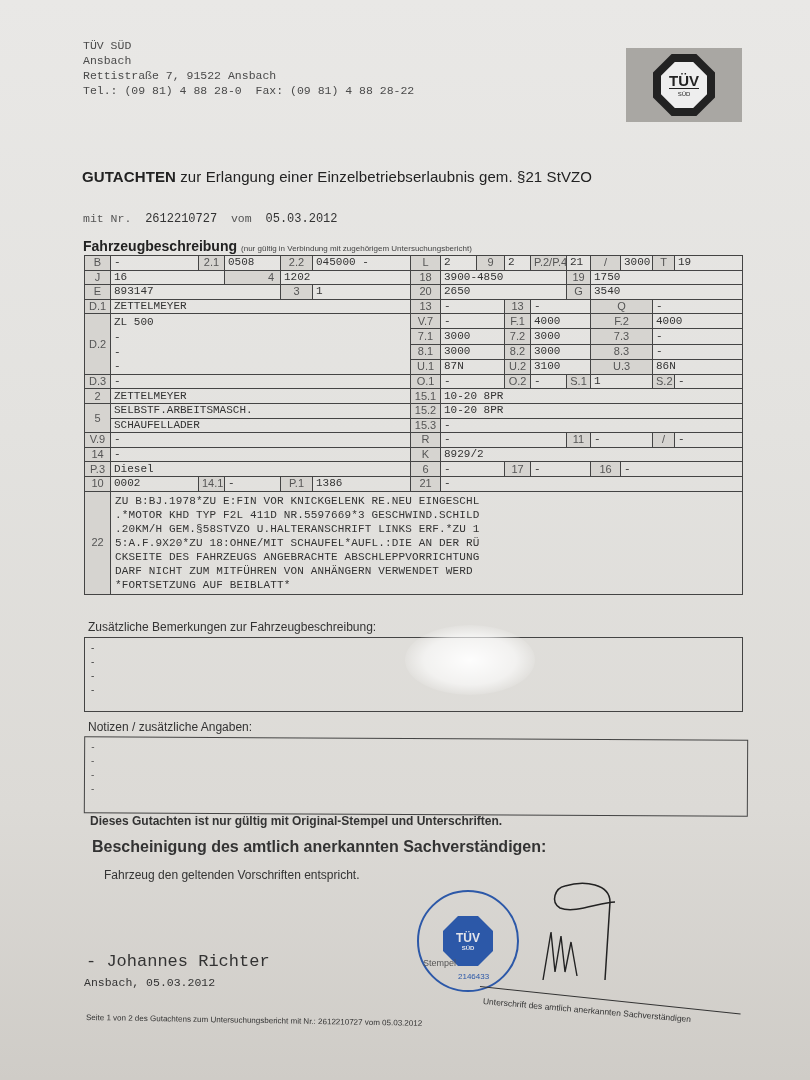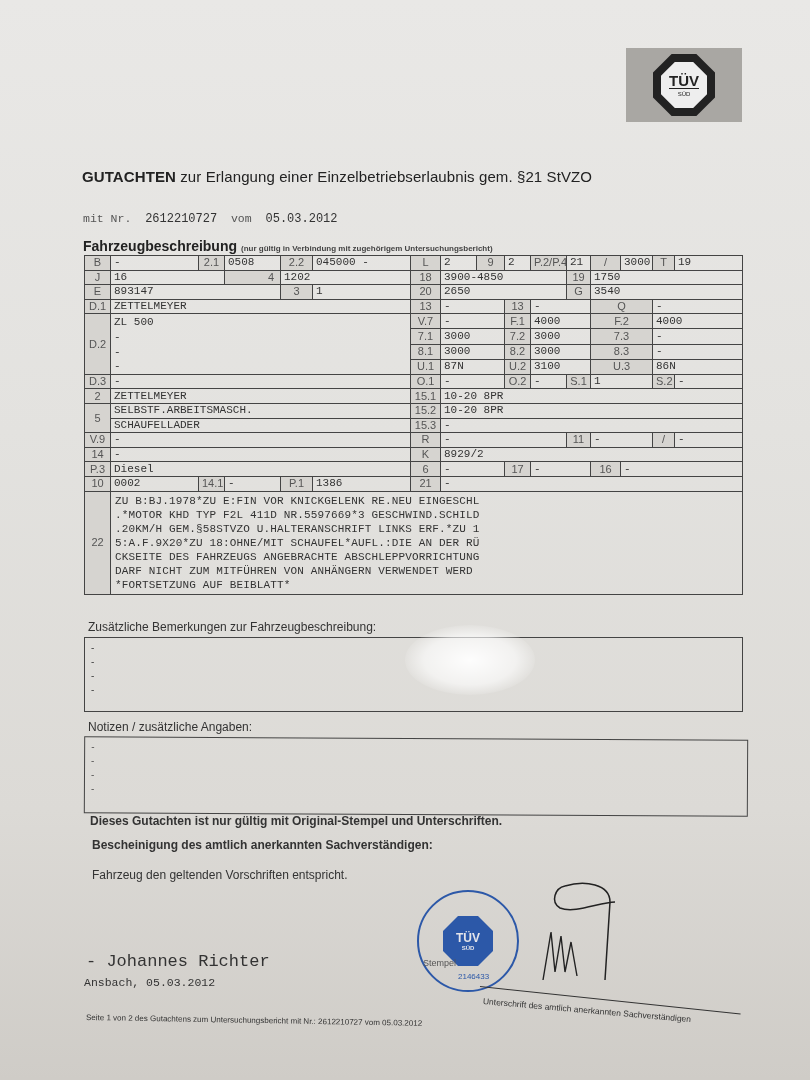--- a/index.html
+++ b/index.html
@@ -10,21 +10,21 @@
   .logo-box{position:absolute;left:626px;top:48px;width:116px;height:74px;background:#a9a7a3;display:flex;align-items:center;justify-content:center;}
   .logo-oct{width:62px;height:62px;background:#222;clip-path:polygon(30% 0,70% 0,100% 30%,100% 70%,70% 100%,30% 100%,0 70%,0 30%);display:flex;align-items:center;justify-content:center;}
   .logo-inner{width:46px;height:46px;background:#eee;clip-path:polygon(30% 0,70% 0,100% 30%,100% 70%,70% 100%,30% 100%,0 70%,0 30%);display:flex;flex-direction:column;align-items:center;justify-content:center;}
   .logo-tuv{font-weight:bold;font-size:15px;color:#222;border-bottom:1.5px solid #222;line-height:15px;}
   .logo-sud{font-size:6px;color:#222;margin-top:2px;}
   .title{position:absolute;left:82px;top:168px;font-size:15px;font-weight:bold;color:#222;letter-spacing:0.1px;}
   .title .rest{font-weight:normal;}
   .nr{position:absolute;left:83px;top:212px;font-size:11.5px;color:#555;}
   .nr b{font-weight:normal;color:#333;font-size:12px;}
   .fz-head{position:absolute;left:83px;top:238px;font-size:14px;font-weight:bold;color:#222;}
-  .fz-head span{font-size:8px;font-weight:bold;color:#444;margin-left:4px;text-align:right;}
+  .fz-head span{font-size:8px;font-weight:normal;color:#444;margin-left:4px;text-align:right;}
   table.grid{position:absolute;left:84px;top:255px;width:658px;border-collapse:collapse;table-layout:fixed;}
   table.grid td{border:1px solid #444;height:13.6px;padding:0 3px;font-size:11px;line-height:13px;white-space:nowrap;overflow:hidden;}
   td.lb{font-size:7.5px;text-align:center;color:#555;background:#d6d4d0;padding:0;}
   td.v{font-family:"Liberation Mono",monospace;color:#333;}
   .bemerk{position:absolute;left:88px;top:620px;font-size:12px;color:#333;}
   .box{position:absolute;left:84px;border:1px solid #444;background:transparent;}
   .box .dash{font-size:10px;color:#444;margin-left:6px;line-height:14px;height:14px;}
   .txt{position:absolute;font-size:11.5px;color:#333;}
   .stamp{position:absolute;left:417px;top:890px;width:98px;height:98px;border-radius:50%;border:2px solid #2c58a8;display:flex;align-items:center;justify-content:center;}
   .stamp-oct{width:50px;height:50px;background:#2c58a8;clip-path:polygon(30% 0,70% 0,100% 30%,100% 70%,70% 100%,30% 100%,0 70%,0 30%);display:flex;align-items:center;justify-content:center;flex-direction:column;color:#e4e4ea;font-size:12px;font-weight:bold;}
@@ -33,20 +33,26 @@
   .sig-line{position:absolute;left:480px;top:986px;width:262px;border-top:1px solid #333;transform:rotate(6deg);transform-origin:left;}
   .sig-label{position:absolute;left:483px;top:996px;font-size:8.5px;color:#333;transform:rotate(5deg);transform-origin:left;}
   .footer{position:absolute;left:86px;top:1013px;font-size:8px;color:#333;transform:rotate(1deg);transform-origin:left;}
   .glare{position:absolute;left:405px;top:625px;width:130px;height:70px;border-radius:50%;background:radial-gradient(ellipse at center,rgba(255,255,255,0.95) 0%,rgba(255,255,255,0.6) 50%,rgba(255,255,255,0) 75%);}
 </style>
 </head>
 <body>
 
 <div class="page">
 
+  <div class="addr mono">
+    <div>TÜV SÜD</div>
+    <div>Ansbach</div>
+    <div>Rettistraße 7, 91522 Ansbach</div>
+    <div style="white-space:pre">Tel.: (09 81) 4 88 28-0  Fax: (09 81) 4 88 28-22</div>
+  </div>
 
   <div class="logo-box">
     <div class="logo-oct">
       <div class="logo-inner">
         <div class="logo-tuv">TÜV</div>
         <div class="logo-sud">SÜD</div>
       </div>
     </div>
   </div>
 
@@ -274,22 +280,22 @@
   <div class="bemerk" style="top:720px">Notizen / zusätzliche Angaben:</div>
   <div class="box" style="top:738px;width:662px;height:72px;padding-top:3px;transform:rotate(0.3deg);">
     <div class="dash">-</div>
     <div class="dash">-</div>
     <div class="dash">-</div>
     <div class="dash">-</div>
   </div>
 
   <div class="txt" style="left:90px;top:814px;font-size:12px;font-weight:bold;">Dieses Gutachten ist nur gültig mit Original-Stempel und Unterschriften.</div>
 
-  <div class="txt" style="left:92px;top:838px;font-size:12px;font-weight:bold;">Bescheinigung des amtlich anerkannten Sachverständigen:</div>
-  <div class="txt" style="left:92px;top:868px;font-size:12px;">Fahrzeug den geltenden Vorschriften entspricht.</div>
+  <div class="txt" style="left:92px;top:838px;font-size:16px;font-weight:bold;">Bescheinigung des amtlich anerkannten Sachverständigen:</div>
+  <div class="txt" style="left:104px;top:868px;font-size:12px;">Fahrzeug den geltenden Vorschriften entspricht.</div>
 
   <div class="txt mono" style="left:86px;top:952px;font-size:17px;">- Johannes Richter</div>
   <div class="txt mono" style="left:84px;top:976px;font-size:11.5px;">Ansbach, 05.03.2012</div>
 
   <div class="stamp">
     <div class="stamp-oct">
       <div>TÜV</div>
       <div style="font-size:6px">SÜD</div>
     </div>
   </div>

